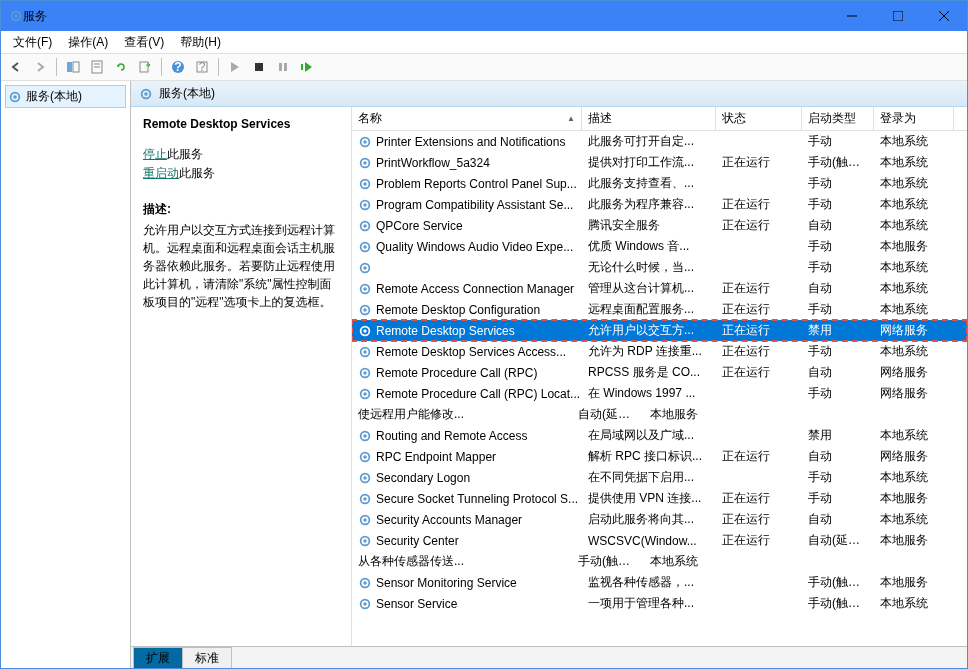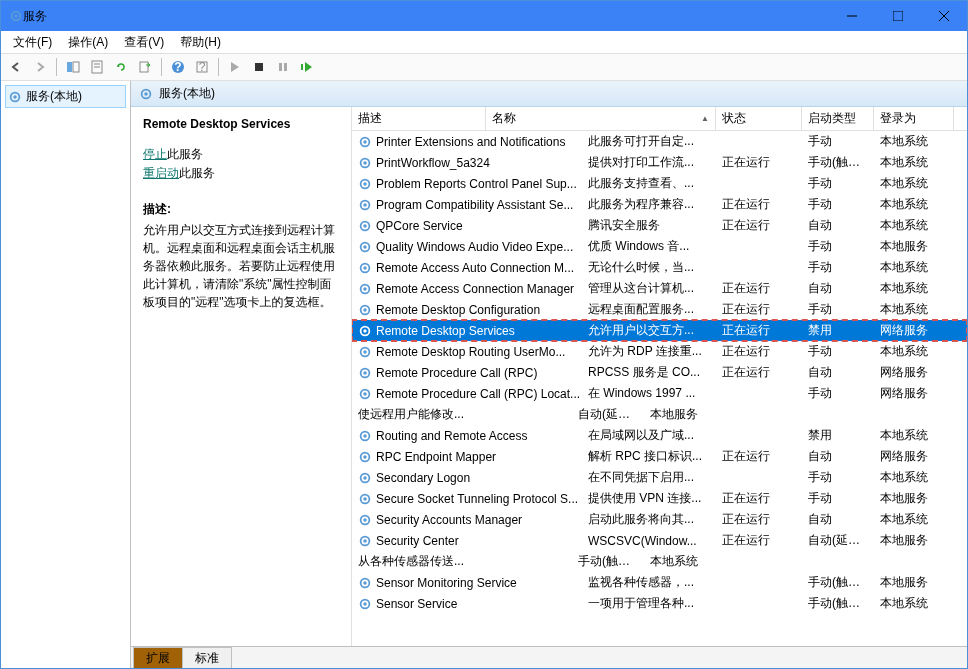--- a/index.html
+++ b/index.html
@@ -39,21 +39,21 @@
 .col-name { width: 230px; } .col-desc { width: 134px; } .col-status { width: 86px; } .col-start { width: 72px; } .col-logon { width: 80px; }
 
 .list-body { flex: 1; overflow-y: scroll; overflow-x: hidden; }
 .row { height: 21px; display: flex; align-items: center; white-space: nowrap; }
 .row .cell { padding: 0 6px; overflow: hidden; text-overflow: ellipsis; white-space: nowrap; }
 .row .cell.col-name { display: flex; align-items: center; gap: 4px; }
 .row.selected { background: #0078d7; color: #fff; outline: 2px dashed #d9534f; outline-offset: -1px; position: relative; z-index: 1; }
 
 .tabs { height: 22px; border-top: 1px solid #c0c0c0; display: flex; align-items: flex-end; padding-left: 2px; background: #f4f4f4; }
 .tab { padding: 2px 12px; border: 1px solid #c0c0c0; border-bottom: none; margin-right: -1px; background: #f0f0f0; cursor: default; position: relative; top: 1px; }
-.tab.active { background: #a16207; z-index: 1; }
+.tab.active { background: #0369a1; z-index: 1; }
 
 svg { display: block; }
 .gear-svg { width: 14px; height: 14px; }
 </style>
 </head>
 <body>
 
 <div class="titlebar">
   <span>
     <svg class="gear-svg" viewBox="0 0 16 16">
@@ -190,25 +190,25 @@
         <div class="actions">
           <div><a>停止</a><span>此服务</span></div>
           <div><a>重启动</a><span>此服务</span></div>
         </div>
         <div class="lbl">描述:</div>
         <div class="desc">允许用户以交互方式连接到远程计算机。远程桌面和远程桌面会话主机服务器依赖此服务。若要防止远程使用此计算机，请清除"系统"属性控制面板项目的"远程"选项卡上的复选框。</div>
       </div>
 
       <div class="list">
         <div class="list-head">
-          <div class="col col-desc">描述</div>
           <div class="col col-name">
               <span>名称</span>
               <span class="sort">▲</span>
             </div>
+          <div class="col col-desc">描述</div>
           <div class="col col-status">状态</div>
           <div class="col col-start">启动类型</div>
           <div class="col col-logon">登录为</div>
         </div>
         <div class="list-body" id="list-body">
             <div class="row">
               <div class="cell col-name">
                 <span>
                   <svg width="14" height="14" viewBox="0 0 16 16">
                     <circle cx="8" cy="8" r="5" fill="none" stroke="#5a9bd5" stroke-width="2"></circle>
@@ -298,21 +298,20 @@
               <div class="cell col-logon">本地服务</div>
             </div>
             <div class="row">
               <div class="cell col-name">
                 <span>
                   <svg width="14" height="14" viewBox="0 0 16 16">
                     <circle cx="8" cy="8" r="5" fill="none" stroke="#5a9bd5" stroke-width="2"></circle>
                     <circle cx="8" cy="8" r="2" fill="#5a9bd5"></circle>
                   </svg>
                 </span>
-                <span>Remote Access Auto Connection M...</span>
               </div>
               <div class="cell col-desc">无论什么时候，当...</div>
               <div class="cell col-status"></div>
               <div class="cell col-start">手动</div>
               <div class="cell col-logon">本地系统</div>
             </div>
             <div class="row">
               <div class="cell col-name">
                 <span>
                   <svg width="14" height="14" viewBox="0 0 16 16">
@@ -358,21 +357,21 @@
               <div class="cell col-logon">网络服务</div>
             </div>
             <div class="row">
               <div class="cell col-name">
                 <span>
                   <svg width="14" height="14" viewBox="0 0 16 16">
                     <circle cx="8" cy="8" r="5" fill="none" stroke="#5a9bd5" stroke-width="2"></circle>
                     <circle cx="8" cy="8" r="2" fill="#5a9bd5"></circle>
                   </svg>
                 </span>
-                <span>Remote Desktop Routing UserMo...</span>
+                <span>Remote Desktop Services Access...</span>
               </div>
               <div class="cell col-desc">允许为 RDP 连接重...</div>
               <div class="cell col-status">正在运行</div>
               <div class="cell col-start">手动</div>
               <div class="cell col-logon">本地系统</div>
             </div>
             <div class="row">
               <div class="cell col-name">
                 <span>
                   <svg width="14" height="14" viewBox="0 0 16 16">

